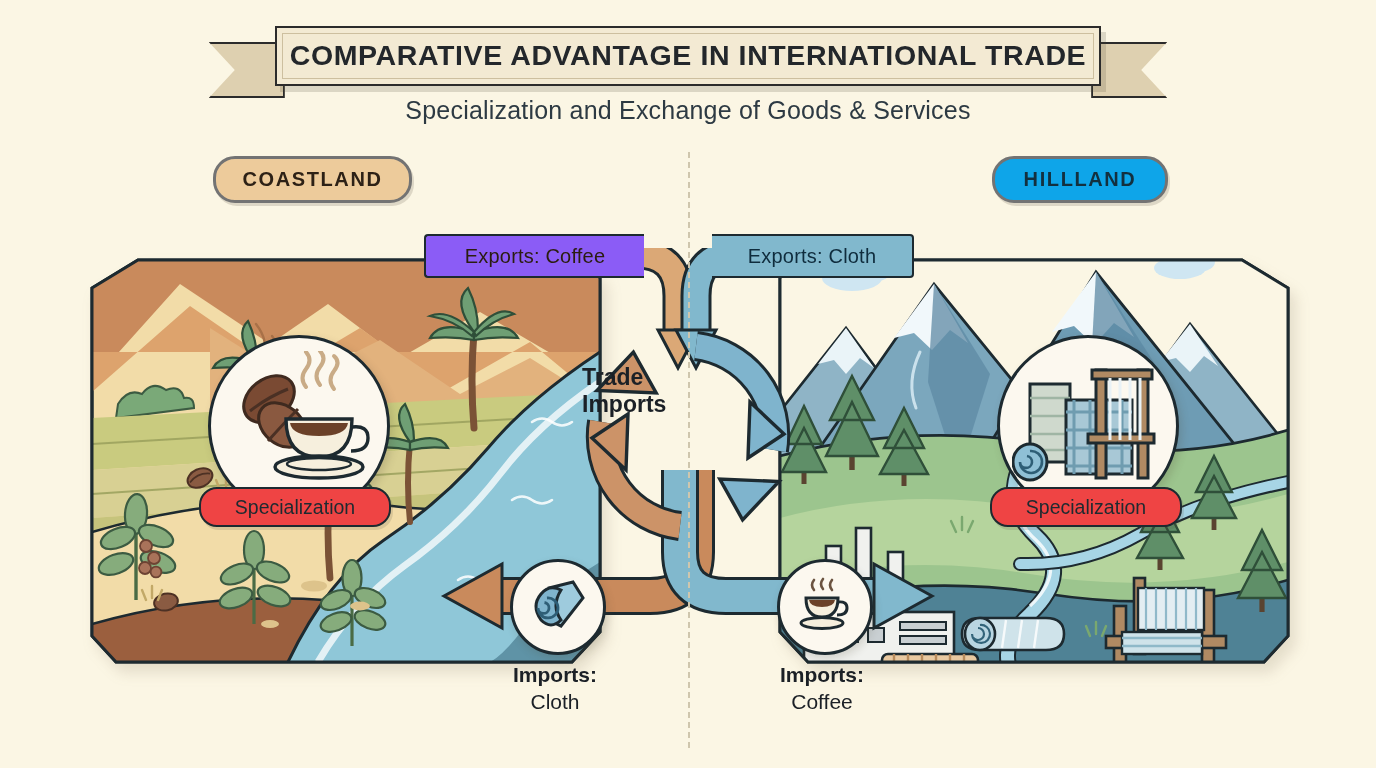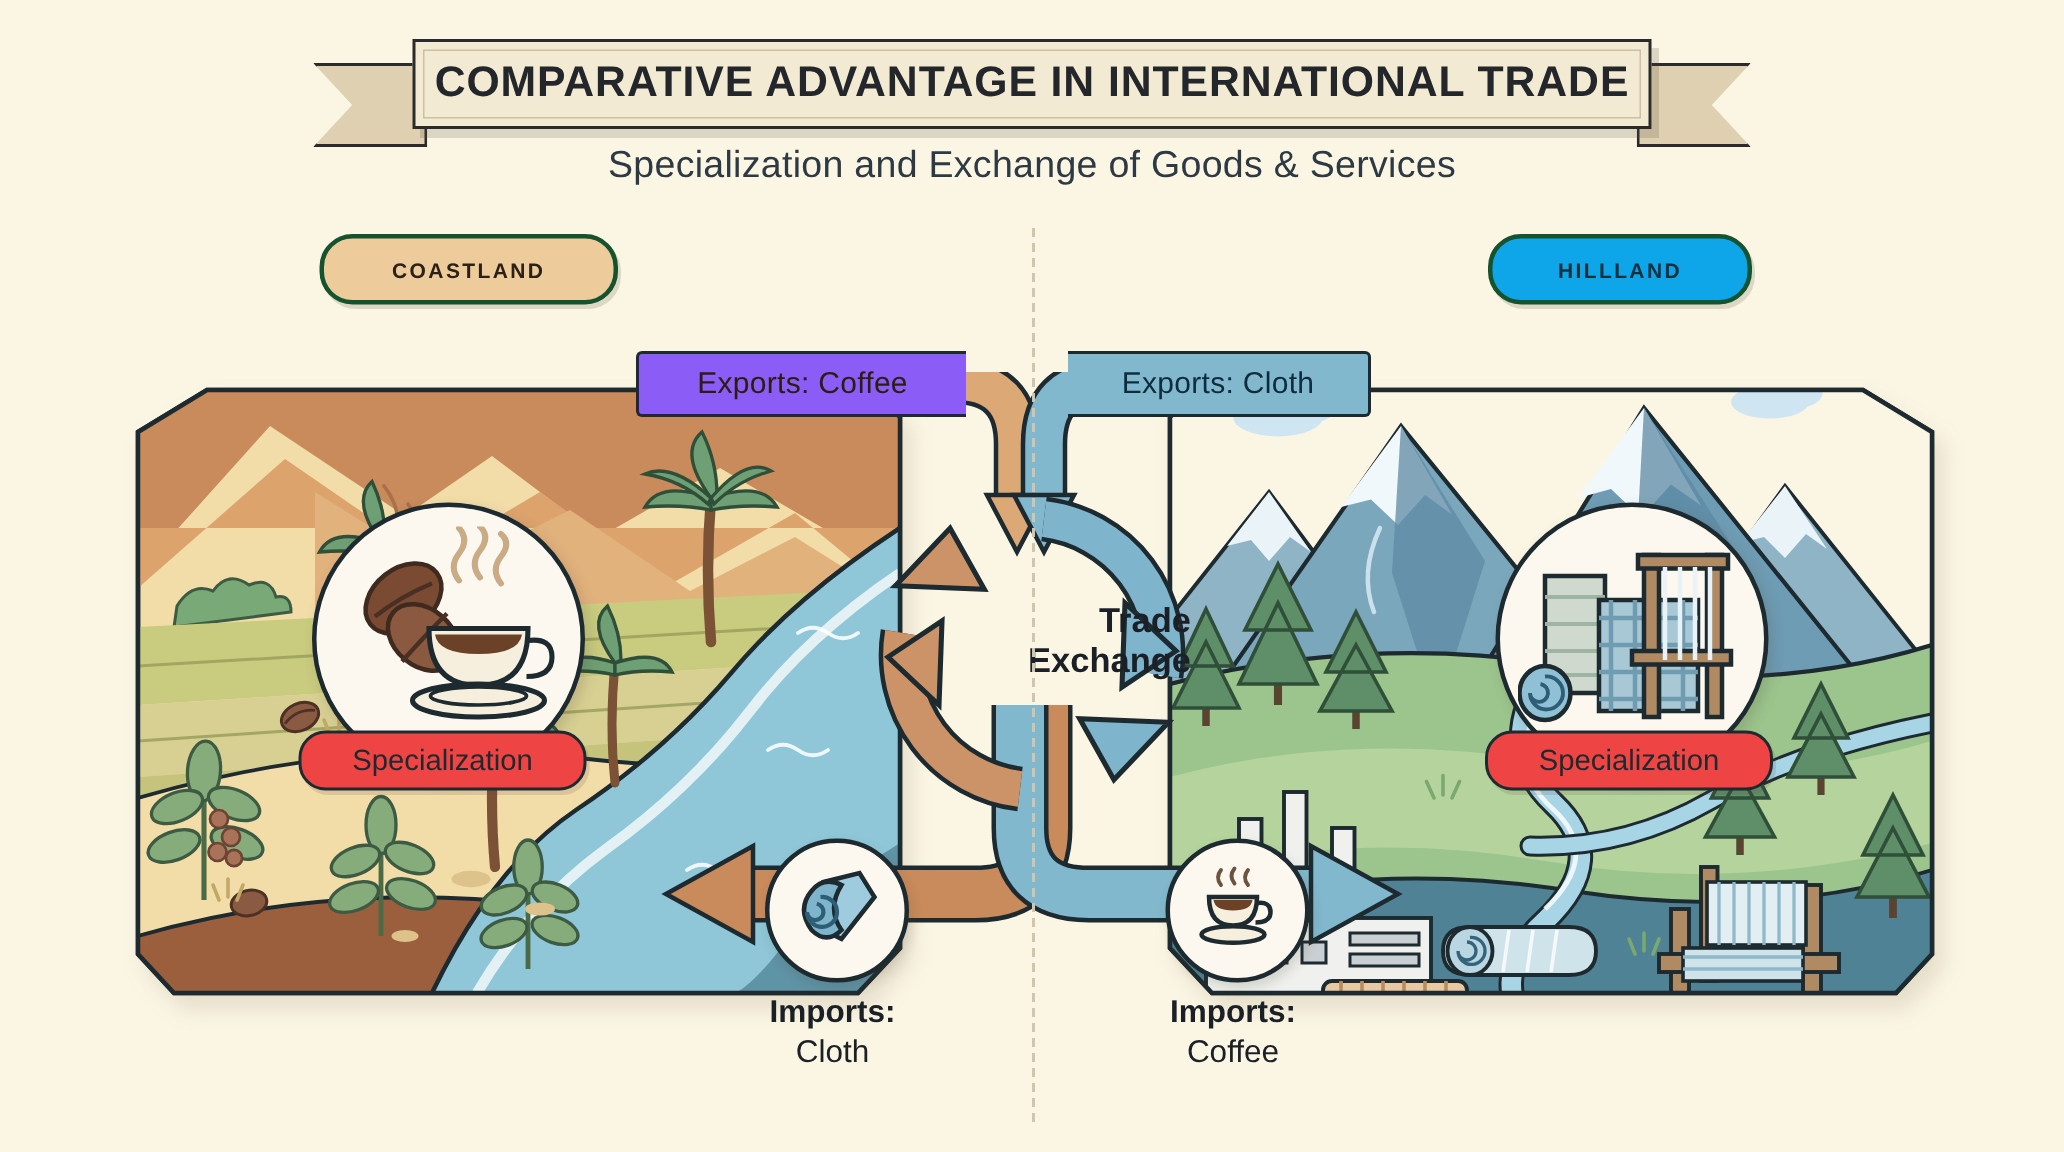--- a/index.html
+++ b/index.html
@@ -35,23 +35,23 @@
     font-size:28.5px;font-weight:bold;letter-spacing:.6px;color:#23272b;
     white-space:nowrap;font-family:"Liberation Sans", sans-serif;
   }
   #subtitle{
     left:0;top:96px;width:1376px;text-align:center;
     font-size:25px;color:#2d3a43;letter-spacing:.2px;
   }
 
   
   .region-pill{
-    height:41px;border:3px solid #14532d;border-radius:22px;
+    height:41px;border:3px solid #737373;border-radius:22px;
     display:flex;align-items:center;justify-content:center;
-    font-size:14px;font-weight:bold;letter-spacing:1.6px;
+    font-size:20px;font-weight:bold;letter-spacing:1.6px;
     box-shadow:2px 3px 0 rgba(90,80,60,.18);
   }
   #pill-coastland{left:213px;top:156px;width:193px;background:#edcb9b;color:#2d2116;}
   #pill-hillland{left:992px;top:156px;width:170px;background:#0ea5e9;color:#13303f;}
 
   
   #divider{
     left:688px;top:152px;width:0;height:596px;
     border-left:2.5px dashed #cfc6ad;
   }
@@ -87,21 +87,21 @@
     box-shadow:2px 3px 0 rgba(90,80,60,.16);
   }
   #spec-circle-left{left:208px;top:335px;width:176px;height:176px;}
   #spec-label-left{left:199px;top:487px;width:188px;}
   #spec-circle-right{left:997px;top:335px;width:176px;height:176px;}
   #spec-label-right{left:990px;top:487px;width:188px;}
 
   
   #trade-center{left:582px;top:330px;width:212px;height:212px;}
   #trade-text{
-    left:582px;top:400px;width:212px;text-align:right;
+    left:582px;top:364px;width:212px;text-align:left;
     font-size:23px;font-weight:bold;line-height:1.17;color:#1b2026;
   }
 
   
   .import-circle{
     border-radius:50%;background:#fcf8ef;border:3px solid #1d2a30;
     display:flex;align-items:center;justify-content:center;
     box-shadow:2px 4px 8px rgba(80,70,50,.18);
   }
   #import-circle-left{left:510px;top:559px;width:90px;height:90px;}
@@ -451,21 +451,21 @@
     <path d="M46,22 L78,56 L20,68 Z" fill="#cc9368" stroke="#1d2a30" stroke-width="3.4" transform="rotate(14 48 44)"></path>
     <path d="M10,108 L46,84 L44,140 Z" fill="#cc9368" stroke="#1d2a30" stroke-width="3.4"></path>
 
     <path d="M114,16 A90,90 0 0,1 192,120" fill="none" stroke="#1d2a30" stroke-width="30"></path>
     <path d="M114,16 A90,90 0 0,1 192,120" fill="none" stroke="#7fb4cd" stroke-width="24"></path>
     <path d="M166,190 L134,156 L192,144 Z" fill="#7fb4cd" stroke="#1d2a30" stroke-width="3.4" transform="rotate(14 164 168)"></path>
     <path d="M202,104 L166,128 L168,72 Z" fill="#7fb4cd" stroke="#1d2a30" stroke-width="3.4"></path>
   </svg>
   <div class="abs" id="trade-text">
     <div>Trade</div>
-    <div>Exchange</div>
+    <div>Imports</div>
   </div>
 
   <div class="abs" id="ribbon-wrap">
     <div class="ribbon">
       <div class="ribbon-tail left"></div>
       <div class="ribbon-tail right"></div>
       <div class="ribbon-main">
         <div id="title-text">COMPARATIVE ADVANTAGE IN INTERNATIONAL TRADE</div>
       </div>
     </div>

